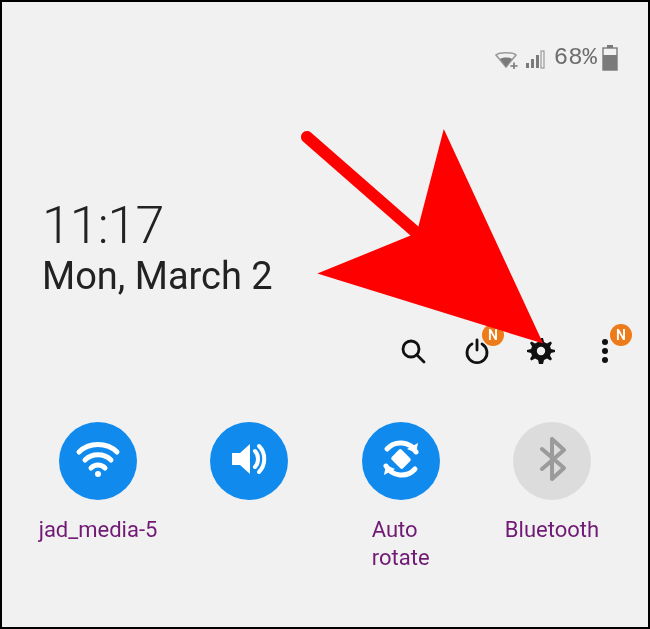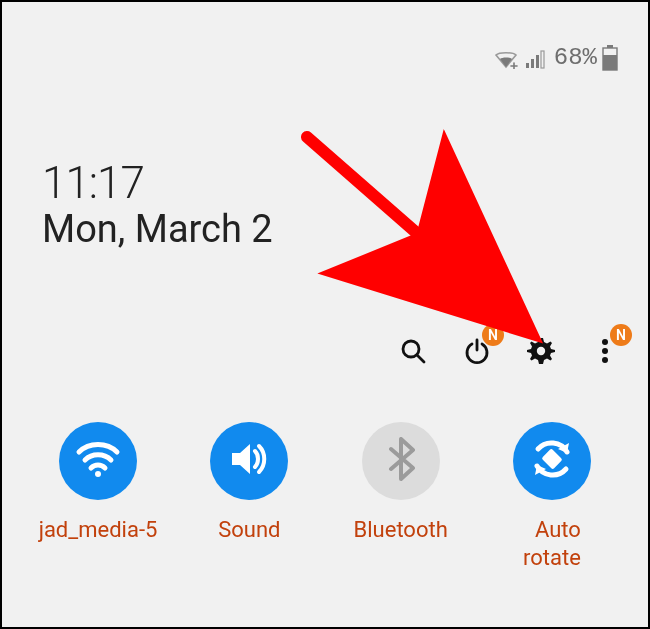--- a/index.html
+++ b/index.html
@@ -34,24 +34,25 @@
   }
   .battery-icon svg { display: block; }
 
   
   .clock-area {
     position: absolute;
     left: 40px;
     top: 155px;
   }
   .clock {
-    font-size: 44px;
+    font-size: 52px;
     font-weight: 300;
     color: #222;
     letter-spacing: -1px;
+    margin-top: 38px;
   }
   .date {
     font-size: 38px;
     color: #222;
     margin-top: -2px;
   }
 
   
   .action-row {
     position: absolute;
@@ -110,22 +111,22 @@
     border-radius: 50%;
     display: flex;
     align-items: center;
     justify-content: center;
   }
   .tile-circle.on { background: #118aee; }
   .tile-circle.off { background: #dcdcdc; }
   .tile-label {
     margin-top: 16px;
     font-size: 22px;
-    color: #c2410c;
-    text-align: right;
+    color: #701a75;
+    text-align: left;
     line-height: 1.25;
     white-space: pre-line;
   }
 
   
   .arrow-svg {
     position: absolute;
     left: 0;
     top: 0;
     width: 650px;
@@ -229,48 +230,47 @@
     <div class="tile">
       <div class="tile-circle on">
         <span>
           <svg width="46" height="40" viewBox="0 0 46 40">
             <path d="M6 14 L14 14 L24 5 L24 35 L14 26 L6 26 Z" fill="#fff"></path>
             <path d="M29 12 C33 16 33 24 29 28" fill="none" stroke="#fff" stroke-width="4" stroke-linecap="round"></path>
             <path d="M33 7 C40 14 40 26 33 33" fill="none" stroke="#fff" stroke-width="4" stroke-linecap="round"></path>
           </svg>
         </span>
       </div>
-      <div class="tile-label">Sound</div>
-    </div>
-
-    <div class="tile">
-      <div class="tile-circle off">
-        <span>
-          <svg width="30" height="44" viewBox="0 0 30 44">
-            <path d="M15 2 L15 42 L27 31 L5 12 M15 2 L27 13 L5 32" fill="none" stroke="#9b9b9b" stroke-width="4" stroke-linejoin="round" stroke-linecap="round"></path>
-          </svg>
-        </span>
-      </div>
-      <div class="tile-label">Bluetooth</div>
     </div>
 
     <div class="tile">
       <div class="tile-circle on">
         <span>
           <svg width="48" height="48" viewBox="0 0 48 48">
             <path d="M39 17 A18 18 0 0 0 10 14" fill="none" stroke="#fff" stroke-width="5" stroke-linecap="round"></path>
             <path d="M41 8 L39 18 L30 14 Z" fill="#fff"></path>
             <path d="M9 31 A18 18 0 0 0 38 34" fill="none" stroke="#fff" stroke-width="5" stroke-linecap="round"></path>
             <path d="M7 40 L9 30 L18 34 Z" fill="#fff"></path>
             <rect x="16" y="17" width="16" height="14" rx="2" transform="rotate(45 24 24)" fill="#fff"></rect>
           </svg>
         </span>
       </div>
       <div class="tile-label">Auto
 rotate</div>
+    </div>
+
+    <div class="tile">
+      <div class="tile-circle off">
+        <span>
+          <svg width="30" height="44" viewBox="0 0 30 44">
+            <path d="M15 2 L15 42 L27 31 L5 12 M15 2 L27 13 L5 32" fill="none" stroke="#9b9b9b" stroke-width="4" stroke-linejoin="round" stroke-linecap="round"></path>
+          </svg>
+        </span>
+      </div>
+      <div class="tile-label">Bluetooth</div>
     </div>
 
   </div>
 
   <svg class="arrow-svg" viewBox="0 0 650 629">
     <defs>
       <marker id="ahead" markerWidth="18" markerHeight="16" refX="14" refY="8" orient="auto">
         <path d="M0 0 L18 8 L0 16 L4 8 Z" fill="#ff0000"></path>
       </marker>
     </defs>

